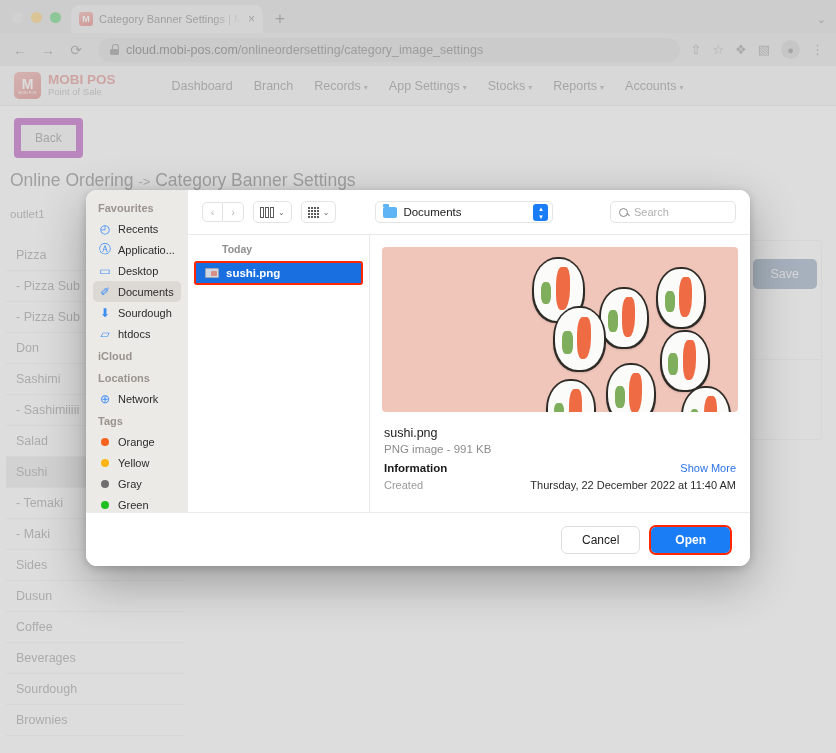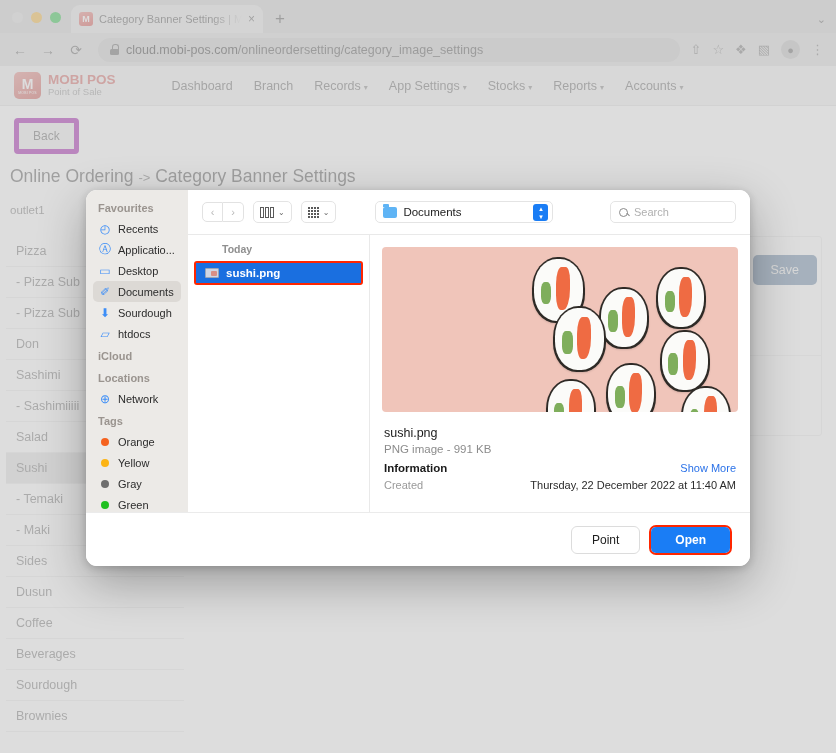--- a/index.html
+++ b/index.html
@@ -104,21 +104,21 @@
   .logo-text .brand { font-size: 13.5px; font-weight: bold; color: #d76a66; line-height: 1.05; }
   .logo-text .tag { font-size: 9.5px; color: #9a9a9a; line-height: 1.1; }
   .mainnav { display: flex; align-items: center; gap: 21px; margin-left: 56px; }
   .mainnav a { font-size: 12.5px; color: #6d6d6d; text-decoration: none; white-space: nowrap; }
   .caret { font-size: 8px; margin-left: 3px; color: #8d8d8d; }
 
   
   .page-body { padding: 12px 14px 0 14px; background: #fff; height: calc(753px - 106px); }
   .back-btn {
     display: inline-block; font-size: 12px; color: #6c6c6c;
-    background: #f0f0f0; border: 5px solid #a21caf; border-radius: 4px;
+    background: #f0f0f0; border: 7px solid #a21caf; border-radius: 4px;
     padding: 6px 14px;
   }
   .page-title { font-size: 17.5px; color: #5e5e5e; margin: 12px 0 0 -4px; font-weight: normal; }
   .page-title .arrow { font-size: 13px; color: #7c7c7c; }
   .outlet-label { font-size: 11.5px; color: #7e7e7e; margin-top: 17px; margin-left: -4px; }
 
   .content-cols { display: flex; margin-top: 20px; }
   .cat-list { width: 178px; flex: 0 0 auto; margin-left: -8px; }
   .cat-row {
     height: 31px; display: flex; align-items: center;
@@ -569,20 +569,20 @@
                 <span class="pm-k">Created</span>
                 <span class="pm-v">Thursday, 22 December 2022 at 11:40 AM</span>
               </div>
             </div>
           </div>
         </div>
       </div>
     </div>
 
     <div class="dlg-footer">
-      <button class="btn-cancel">Point</button>
+      <button class="btn-cancel">Cancel</button>
       <div class="btn-open-wrap">
         <button class="btn-open">Open</button>
       </div>
     </div>
   </div>
 
 </div>
 
 </body></html>

